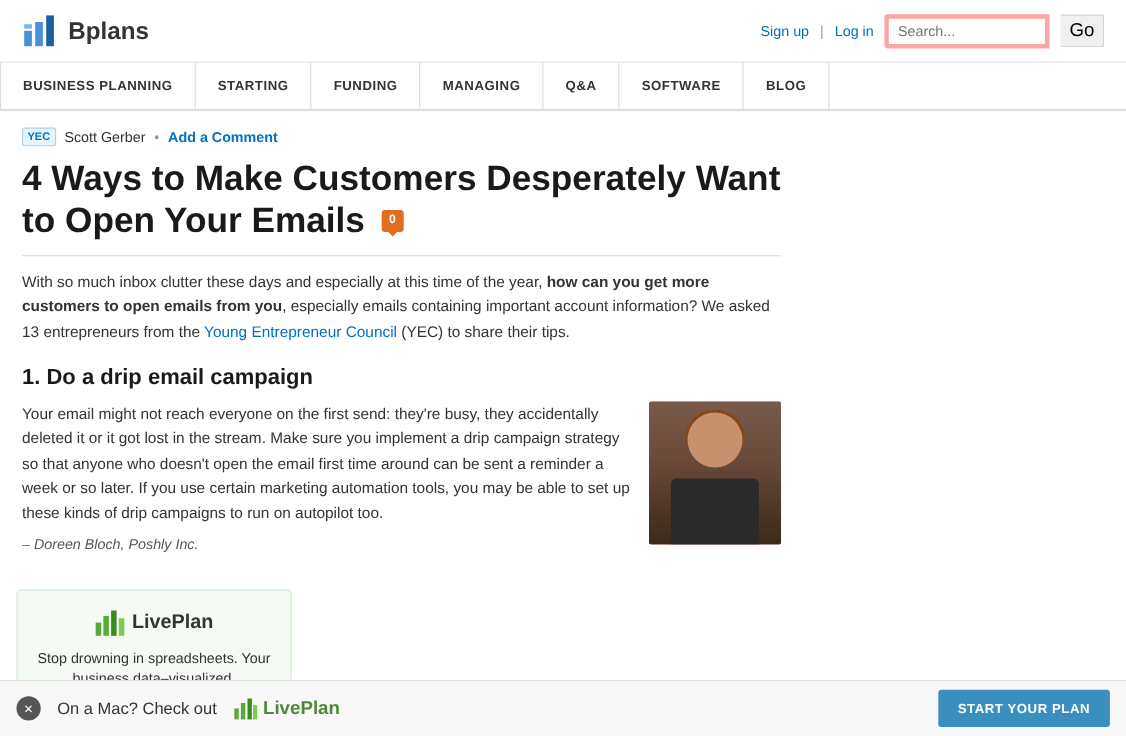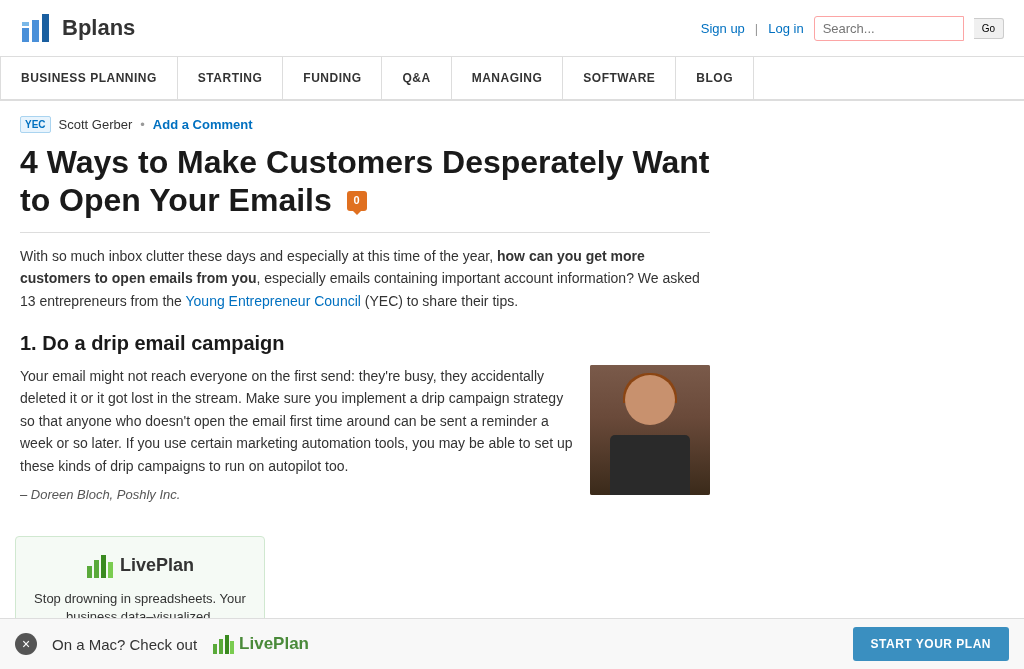--- a/index.html
+++ b/index.html
@@ -41,34 +41,34 @@
     #divider-pipe {
       color: #999;
       font-size: 13px;
     }
     #login-link {
       color: #0070c0;
       text-decoration: none;
       font-size: 13px;
     }
     #search-box {
-      border: 1px solid #fca5a5;
+      border: 4px solid #fca5a5;
       border-radius: 3px 0 0 3px;
       padding: 4px 8px;
       font-size: 13px;
       width: 150px;
       outline: none;
       color: #999;
     }
     #go-button {
       background: #f0f0f0;
       border: 1px solid #ccc;
       border-left: none;
       padding: 4px 8px;
-      font-size: 10px;
+      font-size: 17px;
       cursor: pointer;
       border-radius: 0 3px 3px 0;
     }
 
     
     #nav {
       background: #fff;
       border-bottom: 2px solid #ddd;
       display: flex;
       align-items: center;
@@ -439,22 +439,22 @@
     <a id="login-link">Log in</a>
     <input id="search-box" type="text" placeholder="Search..." style="">
     <button id="go-button">Go</button>
   </div>
 </div>
 
 <nav id="nav">
   <div class="nav-item">BUSINESS PLANNING</div>
   <div class="nav-item">STARTING</div>
   <div class="nav-item">FUNDING</div>
+  <div class="nav-item">MANAGING</div>
   <div class="nav-item">Q&amp;A</div>
-  <div class="nav-item">MANAGING</div>
   <div class="nav-item">SOFTWARE</div>
   <div class="nav-item">BLOG</div>
 </nav>
 
 <div id="content-wrapper">
 
   <div id="main-content">
 
     <div id="byline">
       <span id="yec-badge">YEC</span>

